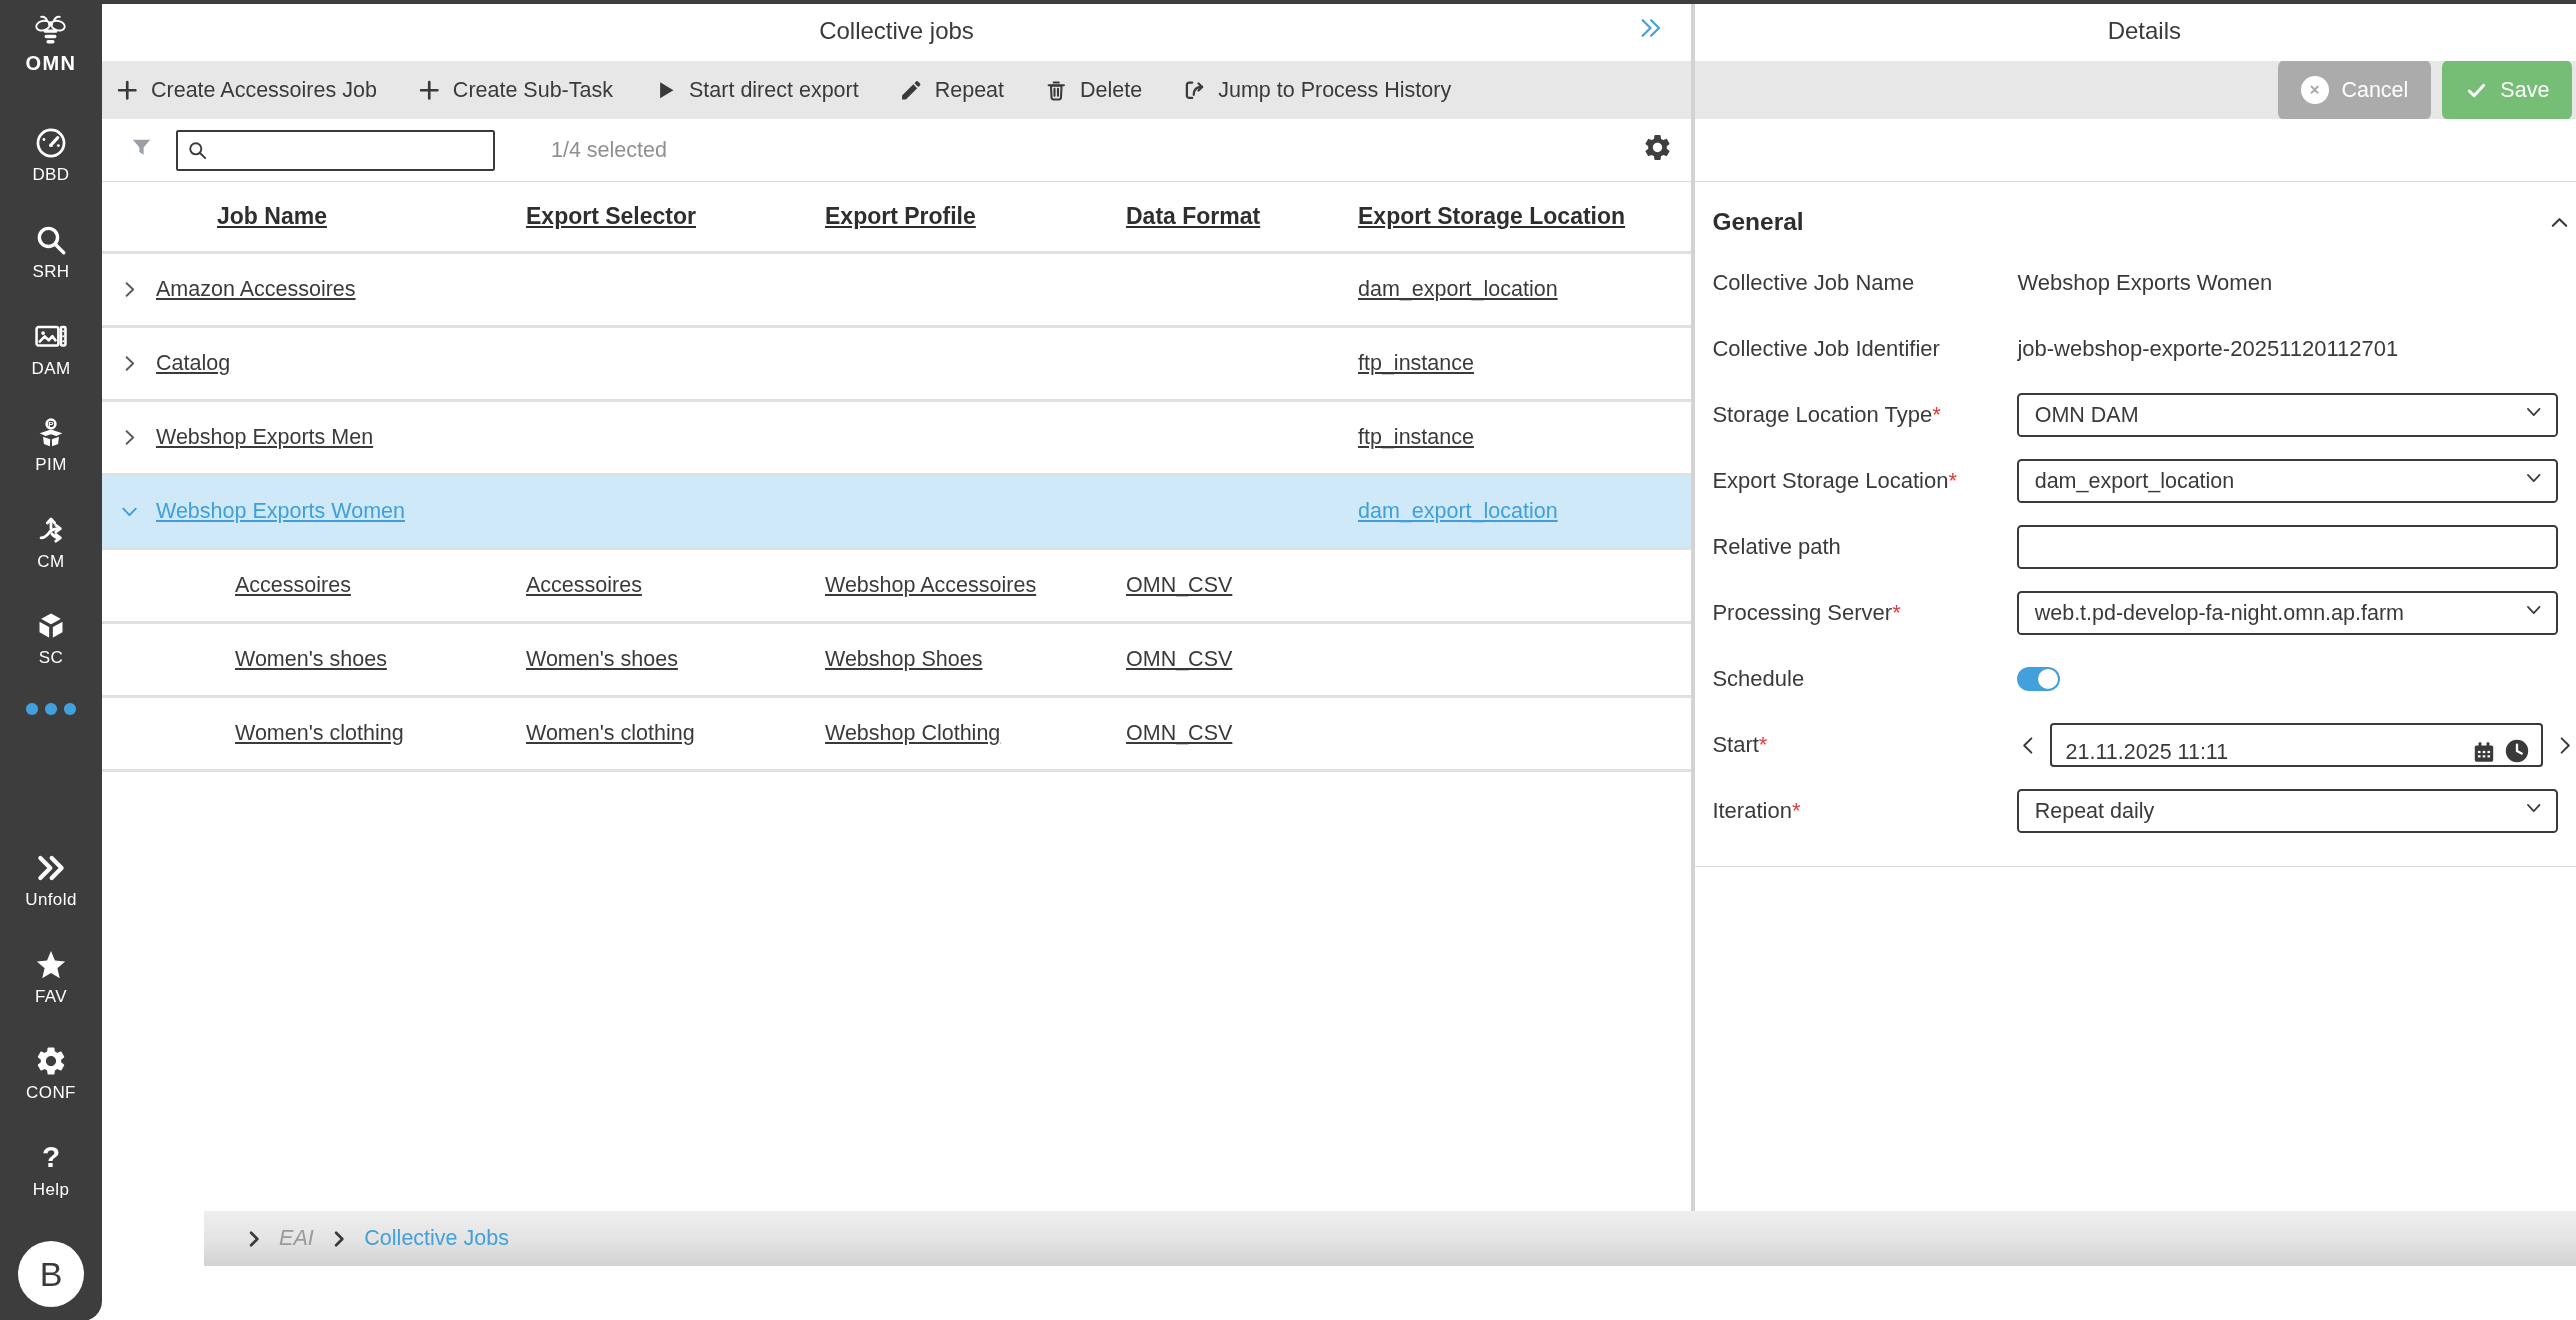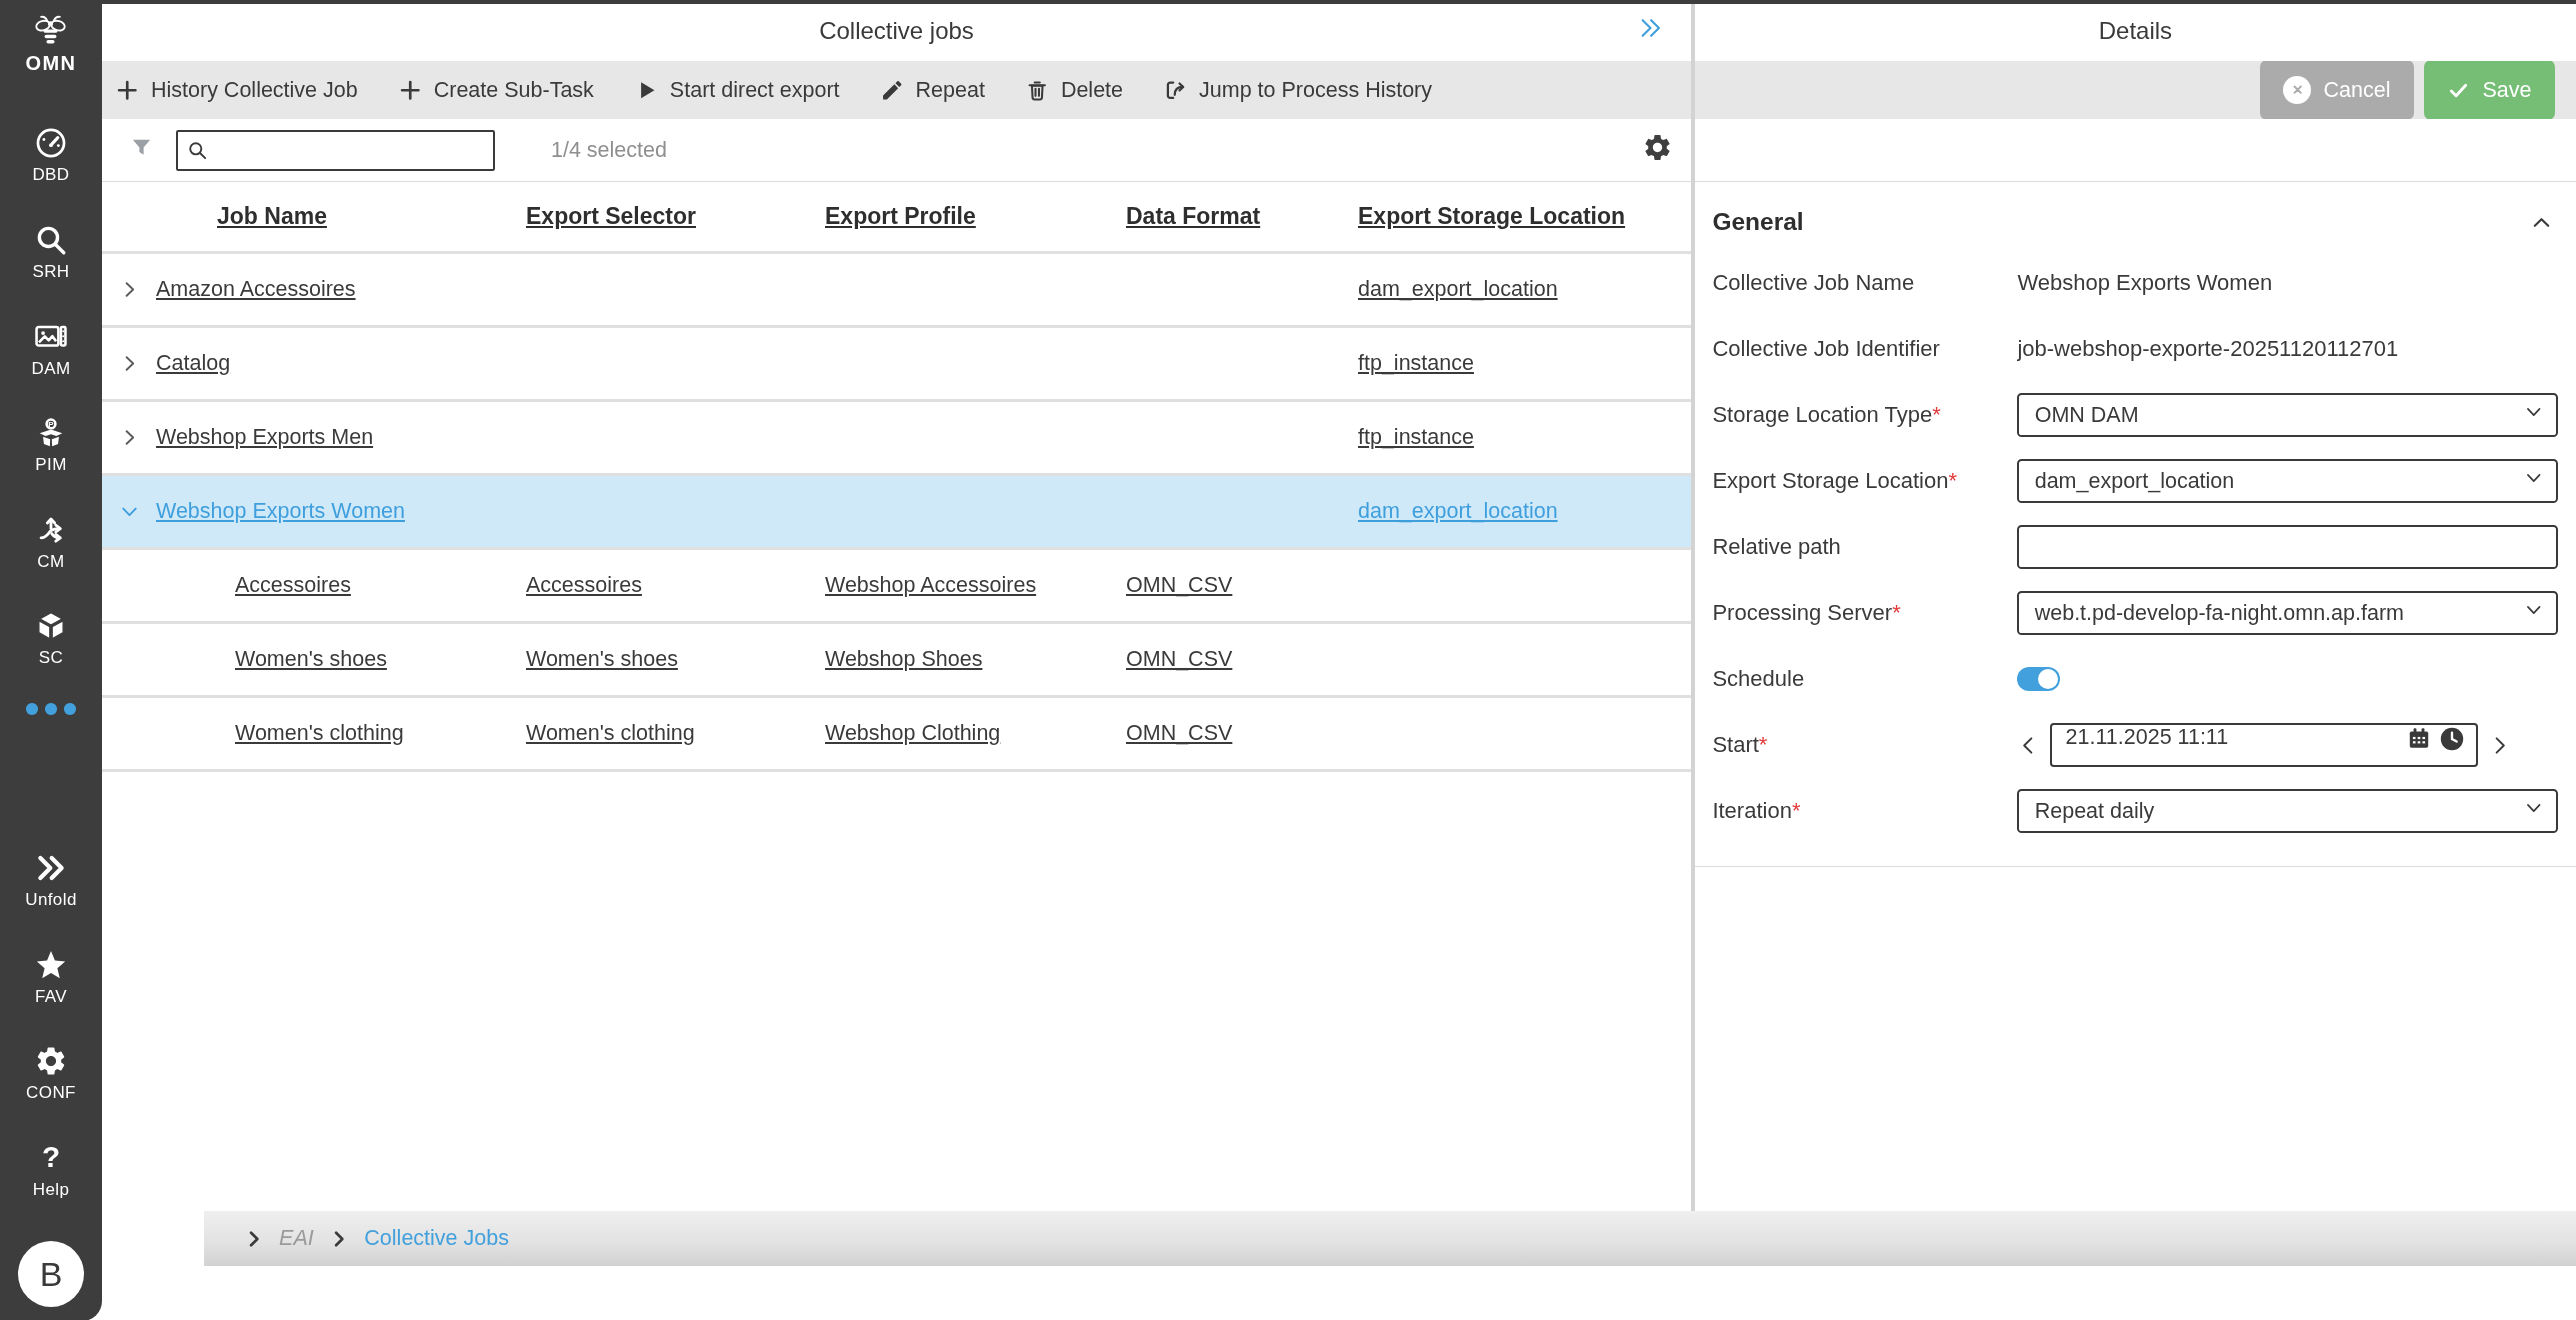--- a/index.html
+++ b/index.html
@@ -99,22 +99,22 @@
                display:flex; align-items:center; padding:0 46px 0 15.3px; cursor:pointer; white-space:nowrap; }
   .selectbox .chev { position:absolute; right:12.3px; top:50%; transform:translateY(-50%); }
   .selectbox .chev svg { width:21.5px; height:21.5px; color:#3a3a3a; }
   .textinput { width:541px; height:44px; border:2.3px solid #3a3a3a; border-radius:4.6px; padding:0 14px; font-size:22px;
                font-family:inherit; outline:none; background:#fff; }
   .toggle { width:43px; height:24.5px; border-radius:12.3px; background:#42a0dc; position:relative; cursor:pointer; }
   .toggle .knob { position:absolute; right:2.3px; top:2.3px; width:20px; height:20px; border-radius:50%; background:#fff; }
   .dtwrap { display:flex; align-items:center; }
   .dt-nav { cursor:pointer; display:flex; }
   .dt-nav svg { width:23px; height:23px; color:#3a3a3a; }
-  .dtbox { margin:0 10.7px 0 9.2px; width:428px; height:44px; border:2.3px solid #3a3a3a; border-radius:3.8px;
-           display:flex; align-items:flex-start; padding:0 9.2px 0 14px; background:#fff; }
+  .dtbox { margin:0 10.7px 0 9.2px; width:493px; height:44px; border:2.3px solid #3a3a3a; border-radius:3.8px;
+           display:flex; align-items:flex-end; padding:0 9.2px 0 14px; background:#fff; }
   .dtbox .val { flex:1; }
   .dtbox svg.cal { width:26px; height:26px; color:#3a3a3a; margin-right:6.1px; }
   .dtbox svg.clk { width:28px; height:28px; }
   .rp-hr { border-bottom:1.5px solid #dcdcdc; margin-top:21.5px; }
 </style>
 </head>
 <body>
 
 <div class="app">
   <div class="topstrip"></div>
@@ -262,21 +262,21 @@
               <path d="M12.5 5.5 L19 12 L12.5 18.5"></path>
             </svg></span>
       </div>
       <div class="toolbar" id="left-toolbar">
           <div class="tb-btn">
             <span class="icn " style="display:flex;">
               <svg viewBox="0 0 24 24" fill="none" stroke="currentColor" stroke-width="2.6" stroke-linecap="round">
                 <path d="M12 4 V20 M4 12 H20"></path>
               </svg>
             </span>
-            <span>History Collective Job</span>
+            <span>Create Accessoires Job</span>
           </div>
           <div class="tb-btn">
             <span class="icn " style="display:flex;">
               <svg viewBox="0 0 24 24" fill="none" stroke="currentColor" stroke-width="2.6" stroke-linecap="round">
                 <path d="M12 4 V20 M4 12 H20"></path>
               </svg>
             </span>
             <span>Create Sub-Task</span>
           </div>
           <div class="tb-btn">

